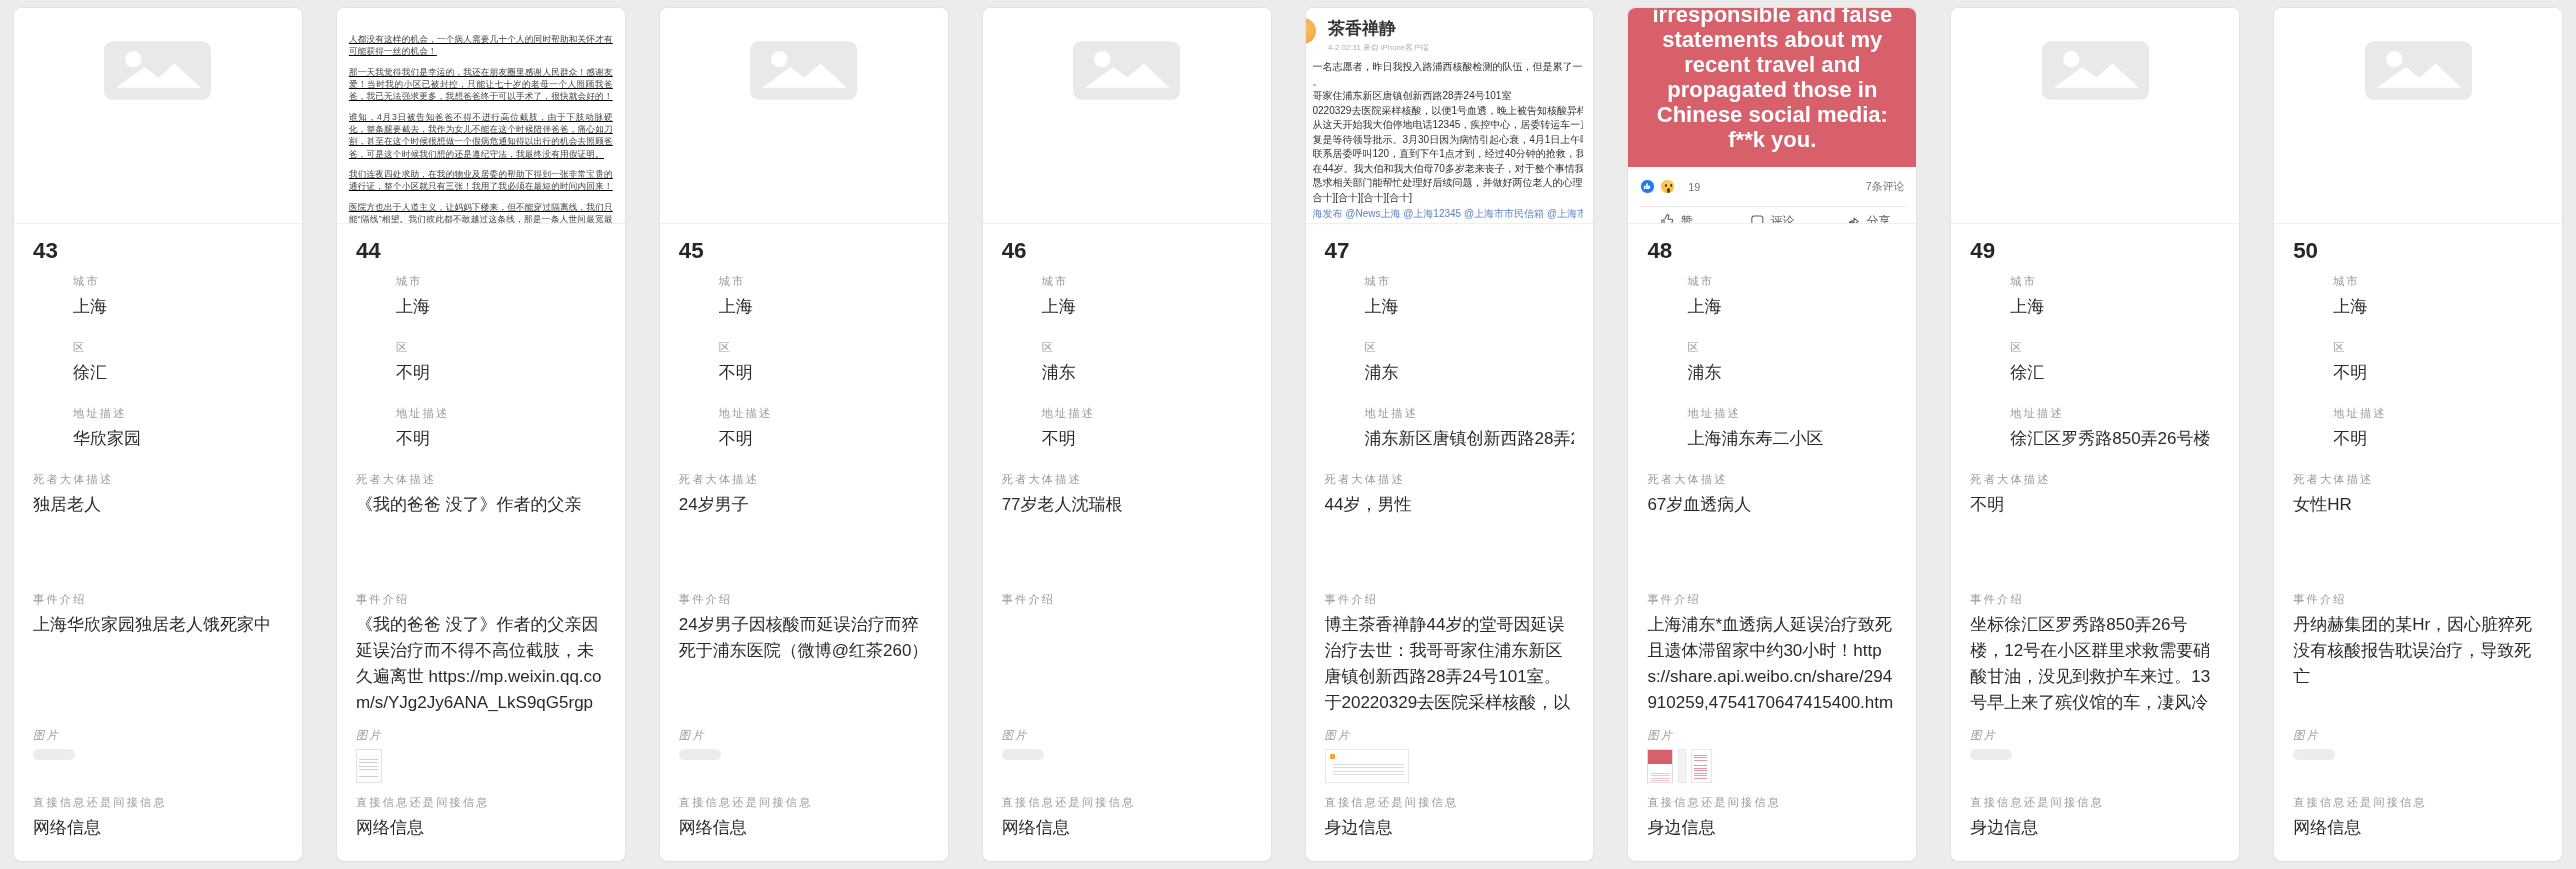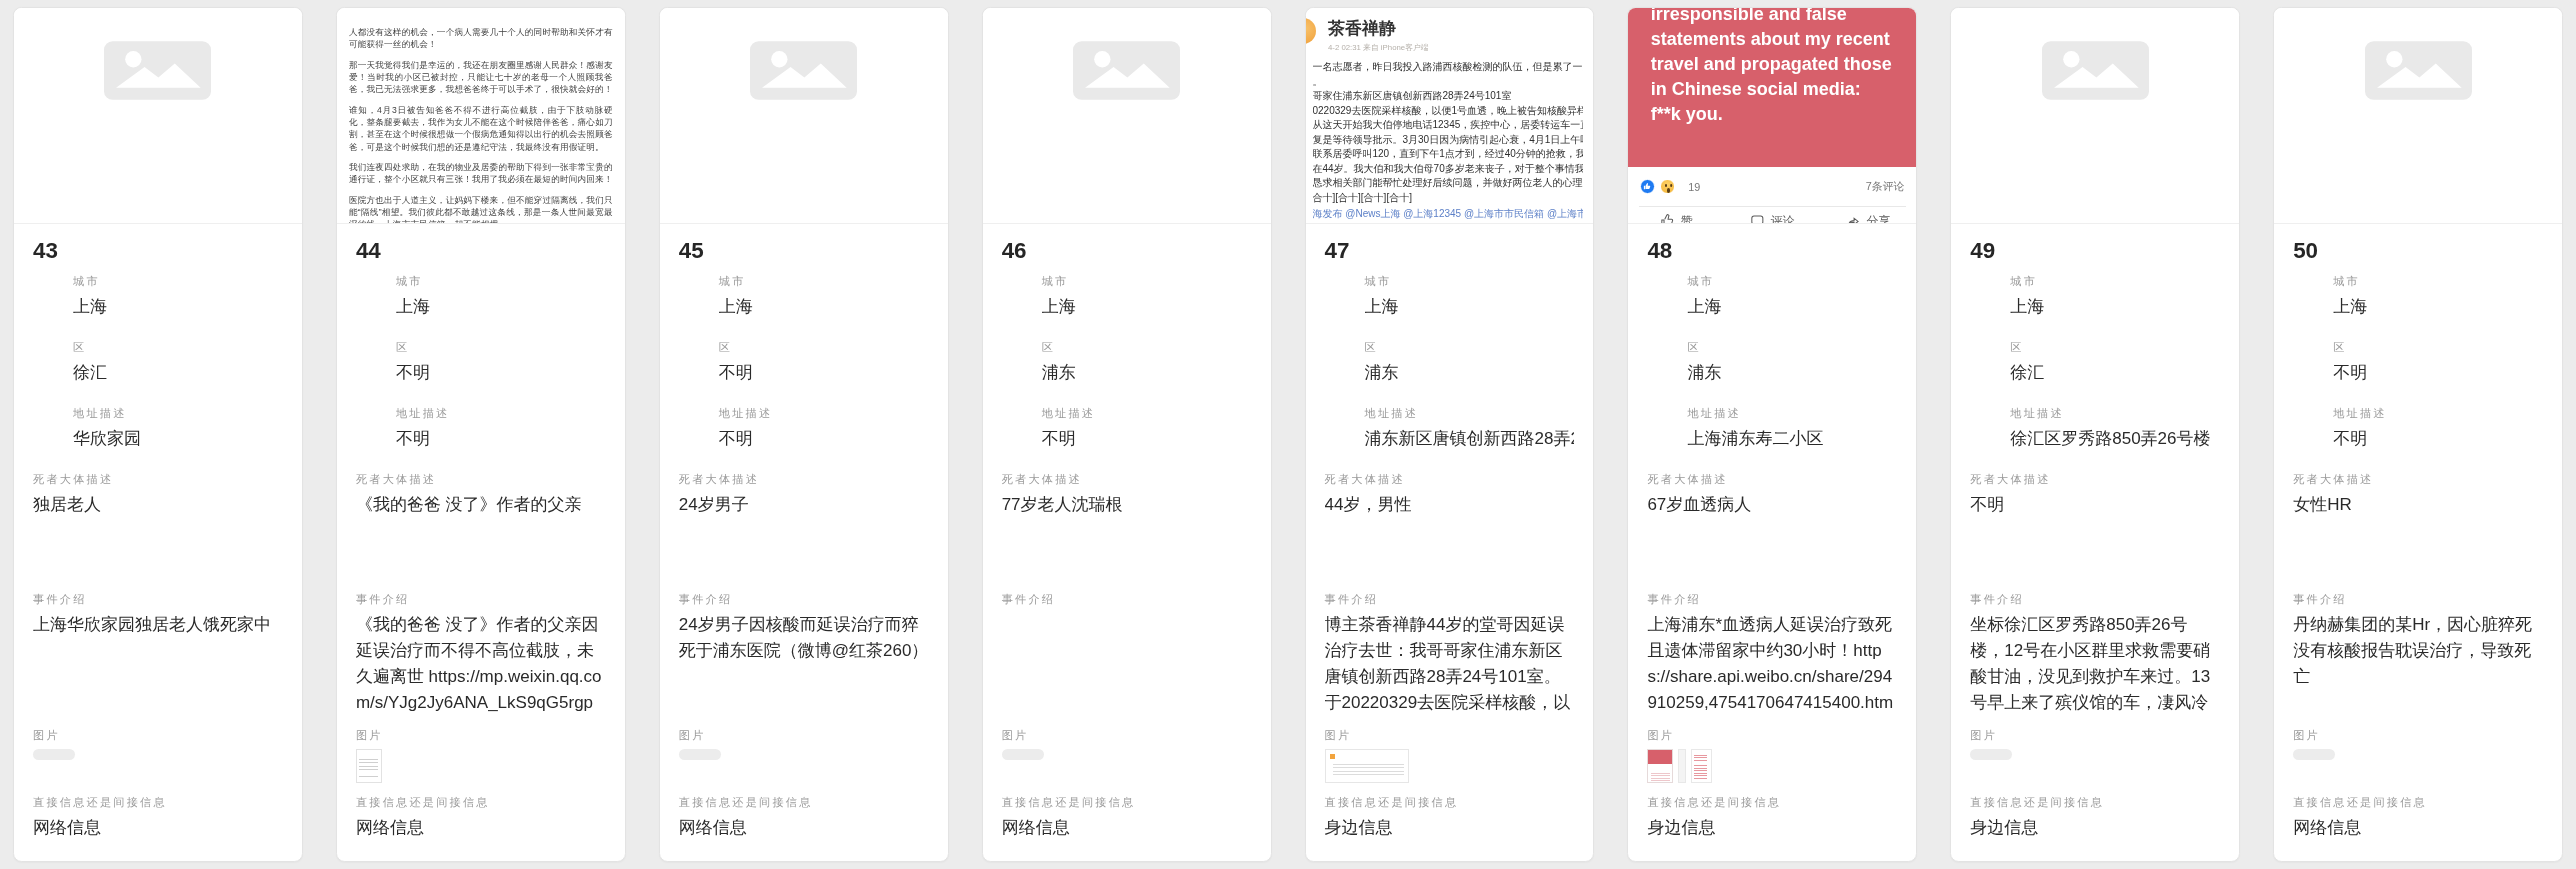--- a/index.html
+++ b/index.html
@@ -19,56 +19,56 @@
     flex:1 1 0;height:855px;background:var(--card-bg);
     border:0.9px solid var(--card-border);border-radius:8.6px;
     overflow:hidden;display:flex;flex-direction:column;
     box-shadow:0 0.9px 1.7px rgba(0,0,0,.03);
   }
   
   .media{height:216px;flex:none;border-bottom:0.9px solid var(--divider);position:relative;overflow:hidden;background:#fff;}
   .ph-wrap{display:flex;justify-content:center;}
   .ph-wrap svg{margin-top:33px;}
   
-  .media-text{padding:18px 12px;filter:blur(0.3px);}
+  .media-text{padding:25px 12px;filter:blur(0.3px);text-decoration:underline;}
   .media-text p{margin:0 0 7.8px;font-size:8.6px;line-height:12.4px;color:#3f3f3f;letter-spacing:0.2px;text-align:justify;}
   
   .media-weibo{padding:8.6px 10.3px 0 7px;position:relative;}
   .w-avatar{position:absolute;left:-15.5px;top:10.3px;width:26px;height:26px;border-radius:50%;
     background:radial-gradient(circle at 60% 40%, #f8c169, #ee9a32);}
   .w-head{margin-left:15.5px;margin-bottom:7px;}
   .w-name{font-size:17px;font-weight:700;color:#333;}
   .w-time{font-size:7.8px;color:#b5b0aa;margin-top:2.6px;}
   .w-line{margin:0;font-size:10px;line-height:14.5px;color:#2e2e2e;white-space:nowrap;overflow:hidden;}
   .w-links{margin:1.7px 0 0;font-size:10px;line-height:14.5px;color:var(--link-blue);white-space:nowrap;overflow:hidden;}
   
   .fb-red{height:159px;background:var(--fb-red);color:#fff;display:flex;justify-content:center;
     padding:0 22.4px;overflow:hidden;}
-  .fb-red span{font-size:18px;line-height:25px;font-weight:700;text-align:left;margin-top:-6px;}
+  .fb-red span{font-size:22px;line-height:25px;font-weight:700;text-align:center;margin-top:-6px;}
   .fb-react{height:39px;display:flex;align-items:center;padding:0 12px;color:#777;font-size:10.8px;gap:8px;}
   .r-thumb{width:14.7px;height:14.7px;border-radius:50%;background:var(--reaction-blue);display:flex;align-items:center;justify-content:center;flex:none;z-index:2;border:0.9px solid #fff;}
   .r-wow{width:14.7px;height:14.7px;border-radius:50%;background:radial-gradient(circle at 50% 35%, #ffd368, #f2b234);
     position:relative;margin-left:-2.6px;flex:none;border:0.9px solid #fff;}
   .r-wow::before{content:"";position:absolute;width:2.2px;height:3px;border-radius:50%;background:#5a3f16;left:3.4px;top:4.3px;box-shadow:5.2px 0 0 #5a3f16;}
   .r-wow::after{content:"";position:absolute;width:3.4px;height:4.7px;border-radius:50%;background:#5a3f16;left:5.2px;top:8.2px;}
   .r-count{margin-left:5.2px;}
   .r-comments{margin-left:auto;}
   .fb-divider{height:0.9px;background:#e8e8e8;margin:0 10.3px;}
   .fb-actions{display:flex;padding-top:6px;color:#5a5a5a;font-size:12px;}
   .fb-action{flex:1;display:flex;align-items:center;justify-content:center;gap:6px;}
   .fb-action svg{stroke:#5a5a5a;fill:none;stroke-width:1.4;}
   
   .body{padding:0 19px;flex:1;}
   .num{font-size:22.4px;font-weight:700;color:#262626;margin:13px 0 10.3px;line-height:28px;}
   .field .lbl{font-size:11.2px;color:var(--label);letter-spacing:2.2px;line-height:12px;}
   .field .val{font-size:17px;color:var(--value);line-height:26px;margin-top:7px;}
   .f-city,.f-district,.f-address{height:66px;margin-left:40px;}
   .f-deceased{height:120px;}
   .f-event{height:136px;}
-  .f-image{height:67px;}
+  .f-image{height:67px;font-style:italic;}
   .f-city .val,.f-district .val,.f-address .val,.f-deceased .val{white-space:nowrap;overflow:hidden;}
   .f-event .val{max-height:105px;overflow:hidden;word-break:break-all;}
   .thumb-row{margin-top:7.8px;display:flex;gap:4.3px;align-items:flex-start;}
   .t-pill{width:42px;height:11.2px;border-radius:6px;background:#ececec;}
   .t-doc{width:26px;height:34px;border:0.9px solid #e2e2e2;background:
     repeating-linear-gradient(#ffffff 0 2.6px,#cfcfcf 2.6px 3.4px) content-box;padding:3.4px 2.6px;background-color:#fff;}
   .t-shot-wide{width:84px;height:34px;border:0.9px solid #e6e6e6;background-color:#fff;background-image:
     linear-gradient(#f2a43e,#f2a43e),
     repeating-linear-gradient(#ffffff 0 2.6px,#dcdcdc 2.6px 3.4px);
     background-size:5.2px 5.2px,71px 22.4px;background-position:4.3px 4.3px,7.8px 7.8px;background-repeat:no-repeat;}

